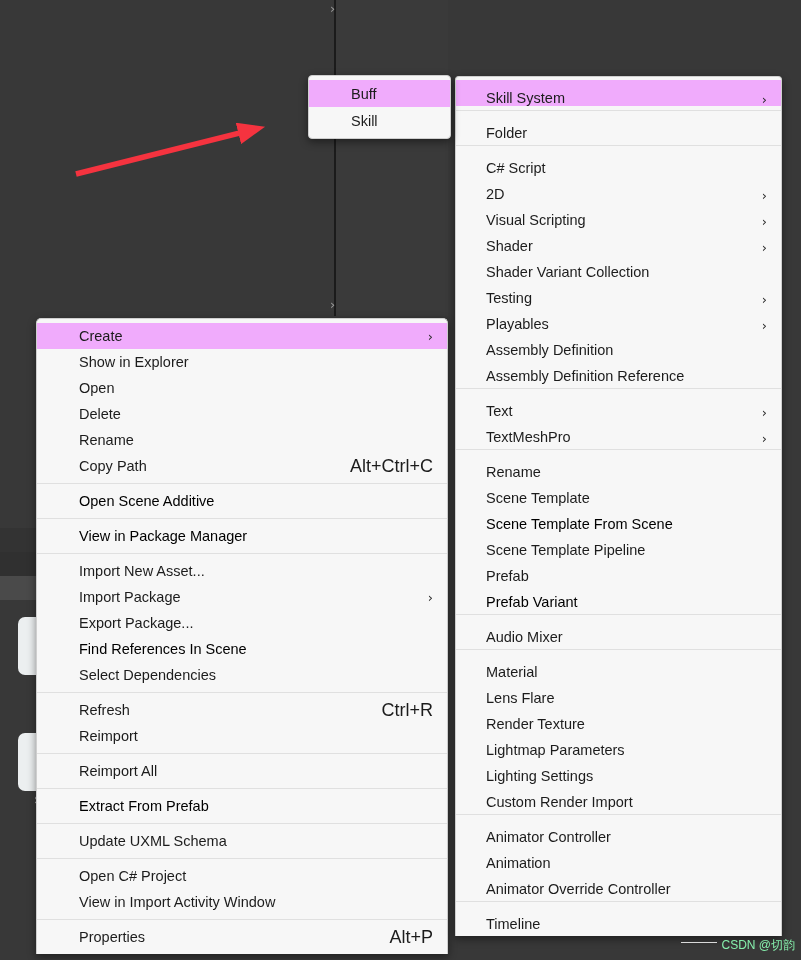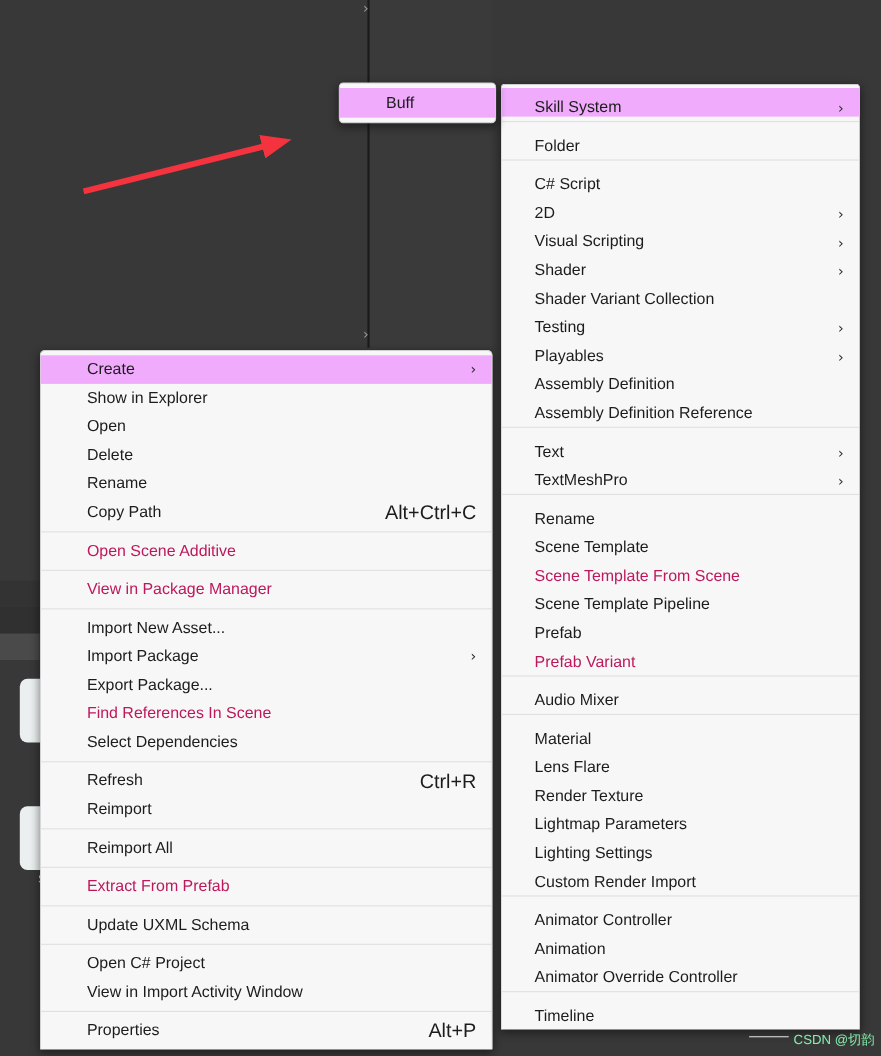--- a/index.html
+++ b/index.html
@@ -116,21 +116,21 @@
     padding: 0 14px 0 42px;
     font-size: 14.5px;
     color: #1c1c1c;
     white-space: nowrap;
     box-sizing: border-box;
   }
   .menu-item.highlight {
     background: #f0abfc;
   }
   .menu-item.disabled {
-    color: #be185d;
+    color: #000000;
   }
   .menu-item .label {
     flex: 0 0 auto;
   }
   .menu-item .shortcut {
     margin-left: auto;
     font-size: 18px;
     color: #1c1c1c;
     padding-left: 24px;
   }
@@ -424,16 +424,19 @@
     <div class="menu-sep"></div>
     <div class="menu-item">
       <span class="label">Timeline</span>
     </div>
   </div>
 
 <div class="menu" id="skill-system-submenu">
     <div class="menu-item highlight">
       <span class="label">Buff</span>
     </div>
+    <div class="menu-item">
+      <span class="label">Skill</span>
+    </div>
   </div>
 
 <div id="watermark-rule"></div>
 <div id="watermark">CSDN @切韵</div>
 
 </body></html>

